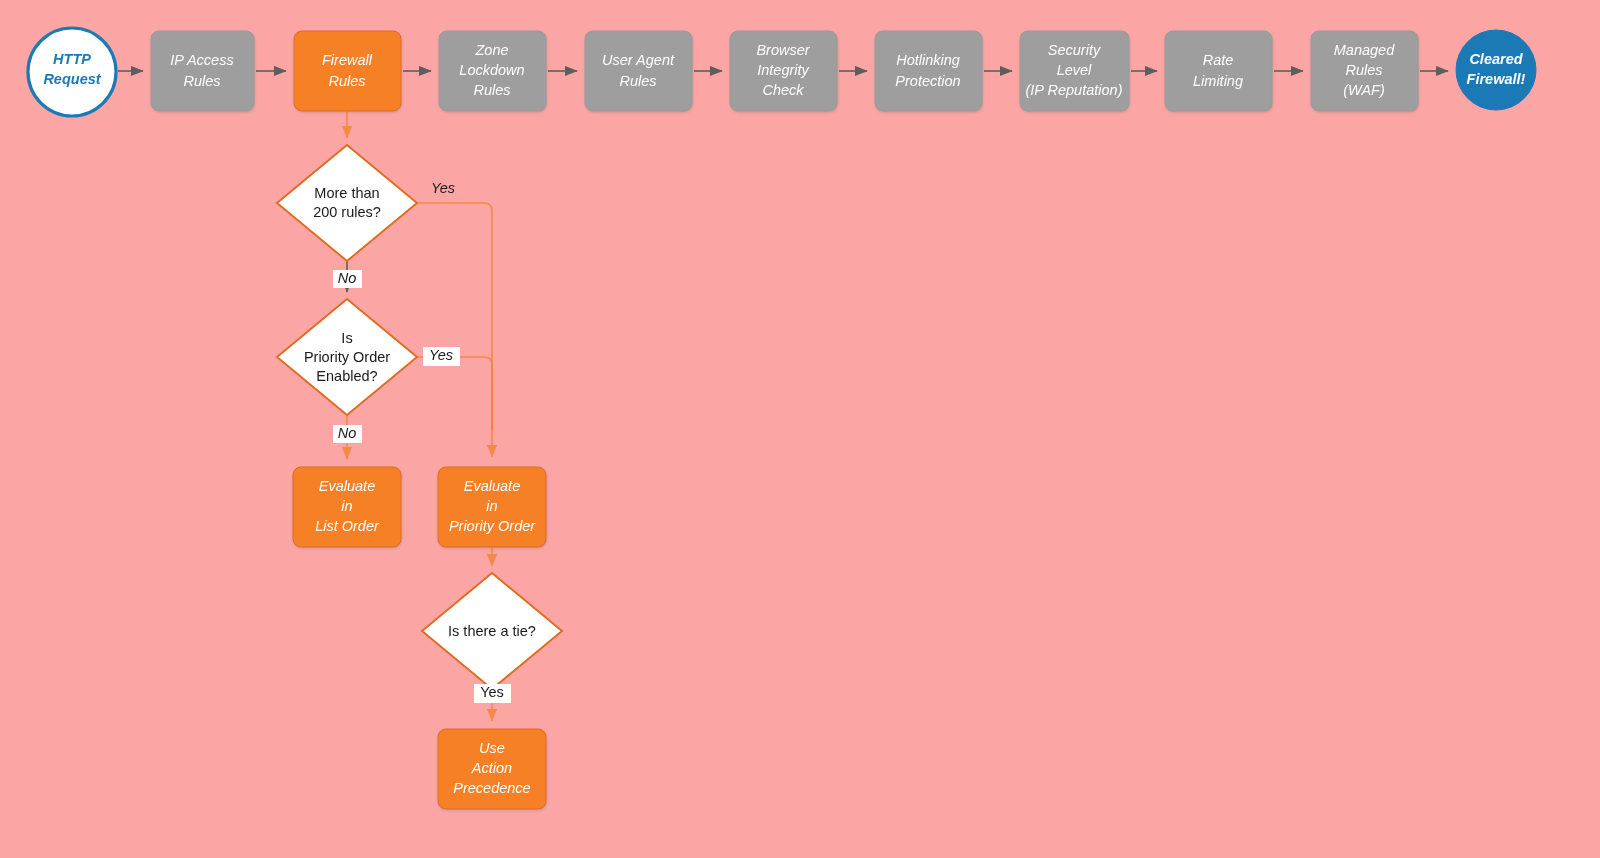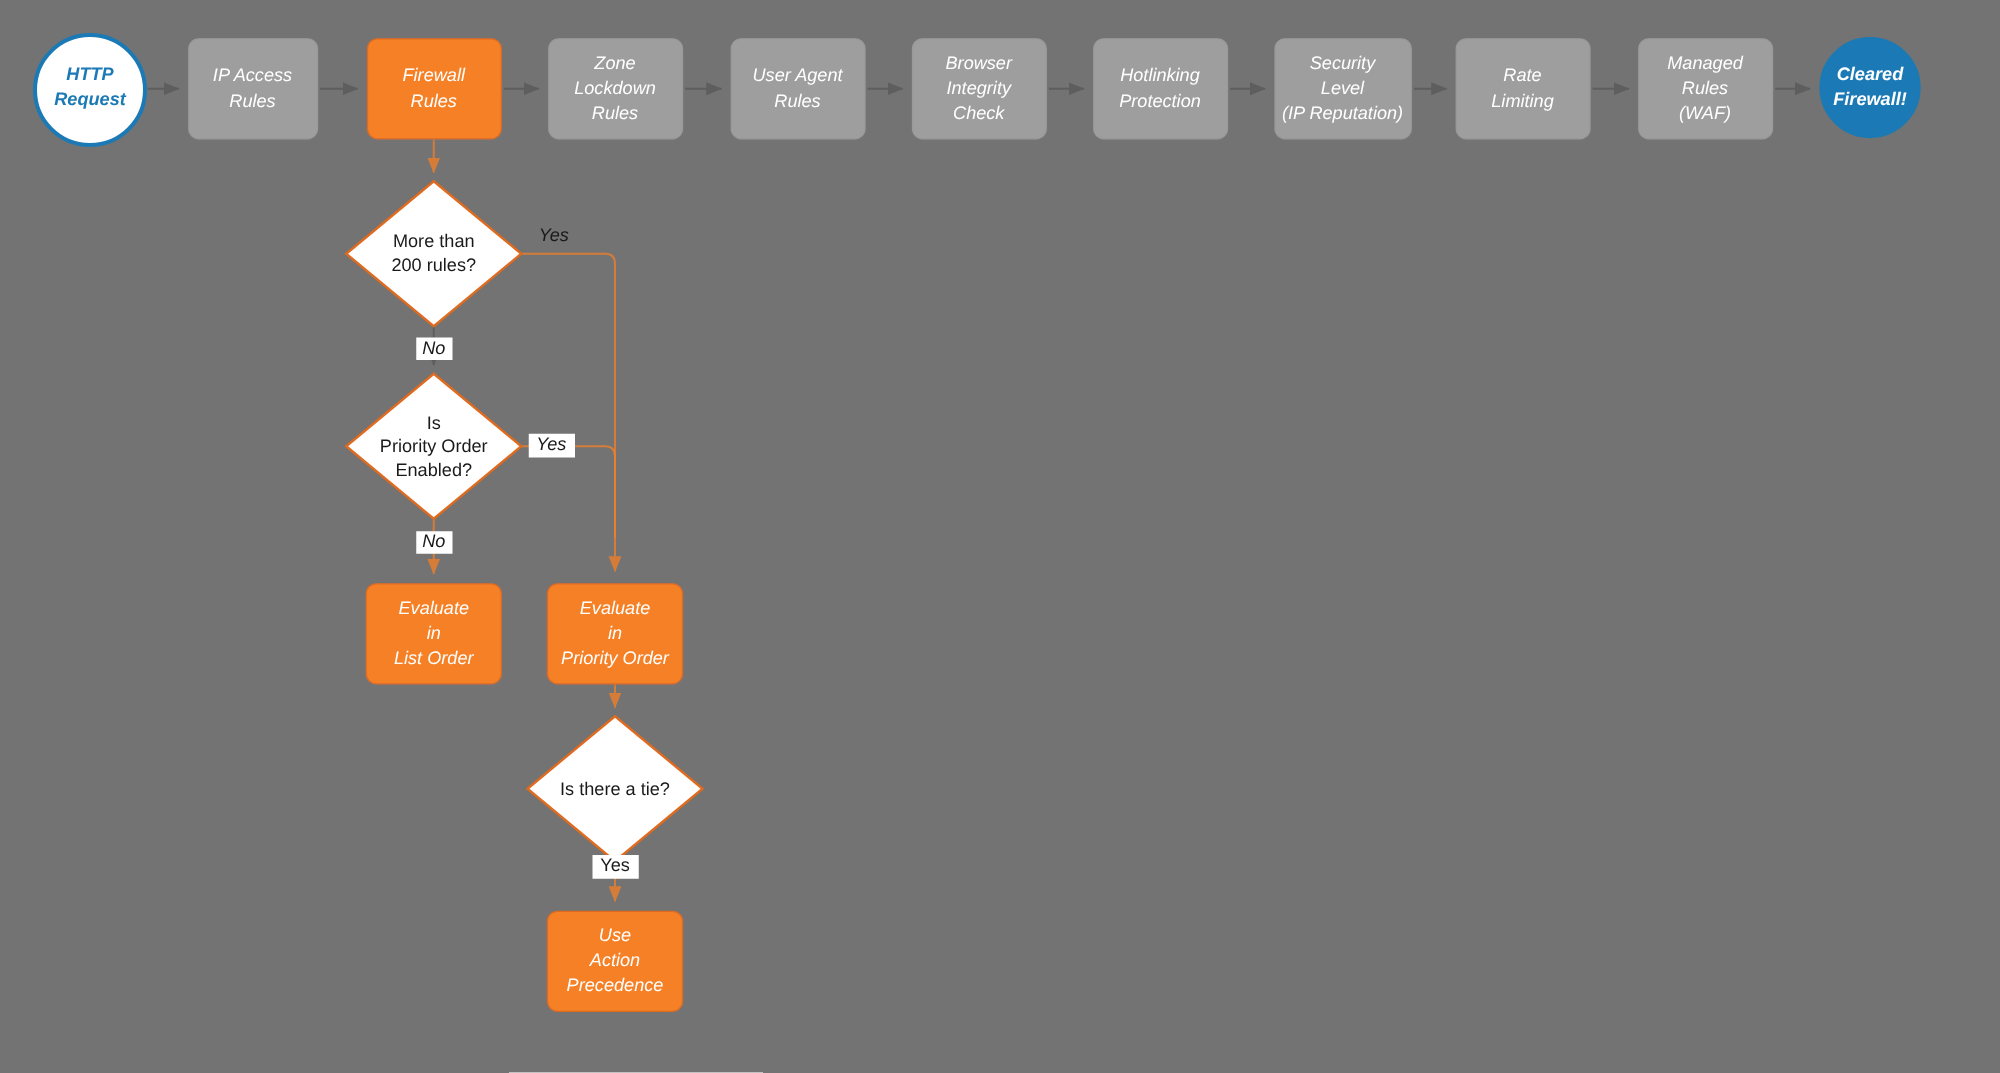--- a/index.html
+++ b/index.html
@@ -57,21 +57,21 @@
   }
   .edge-label.ital { font-style: italic; }
   .edge-label.upr  { font-style: normal; }
   .conn { fill: none; stroke-width: 1.6; }
   .conn-gray { stroke: #5e5e5e; }
   .conn-orange { stroke: #f58025; opacity: 0.75; }
 </style>
 </head>
 <body style="background: rgb(255, 255, 255);">
 
-<div id="canvas" style="background: #737373; text-decoration: underline;">
+<div id="canvas" style="background: #fca5a5; text-decoration: underline;">
   <svg class="flow" viewBox="0 0 1600 858" xmlns="http://www.w3.org/2000/svg">
     <defs>
       <marker id="arrow-gray" markerWidth="9" markerHeight="9" refX="7.5" refY="3.2" orient="auto" markerUnits="strokeWidth">
         <path d="M0,0 L8,3.2 L0,6.4 z" fill="#5e5e5e"></path>
       </marker>
       <marker id="arrow-orange" markerWidth="9" markerHeight="9" refX="7.5" refY="3.2" orient="auto" markerUnits="strokeWidth">
         <path d="M0,0 L8,3.2 L0,6.4 z" fill="#f58025"></path>
       </marker>
       <filter id="softshadow" x="-20%" y="-20%" width="150%" height="160%">
         <feDropShadow dx="0.6" dy="1.2" stdDeviation="1.1" flood-color="#777" flood-opacity="0.35"></feDropShadow>

